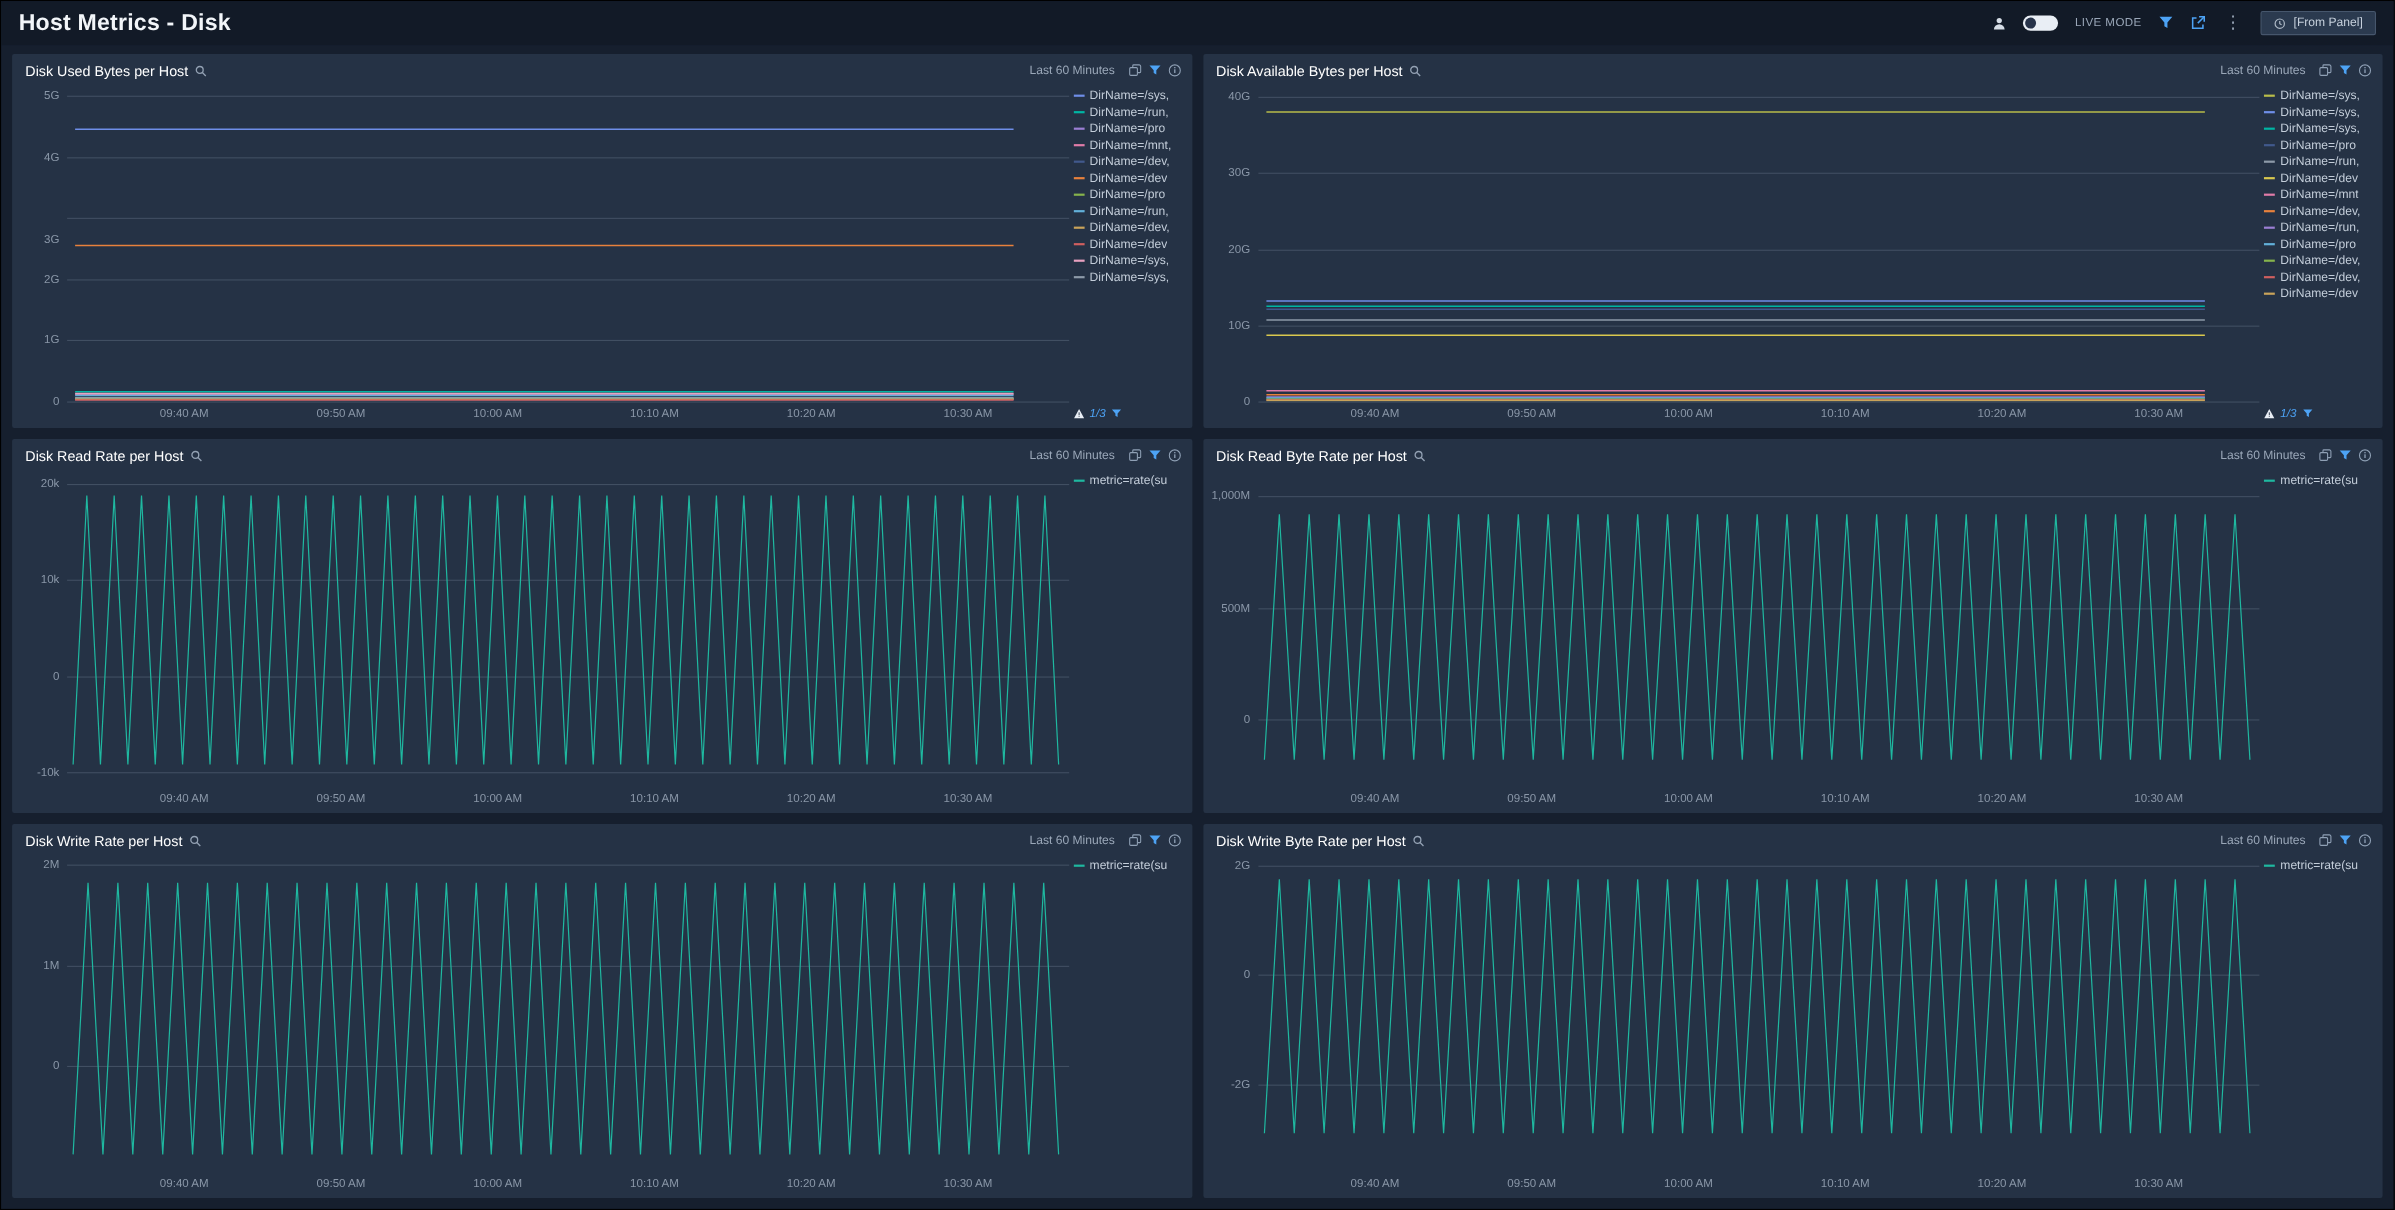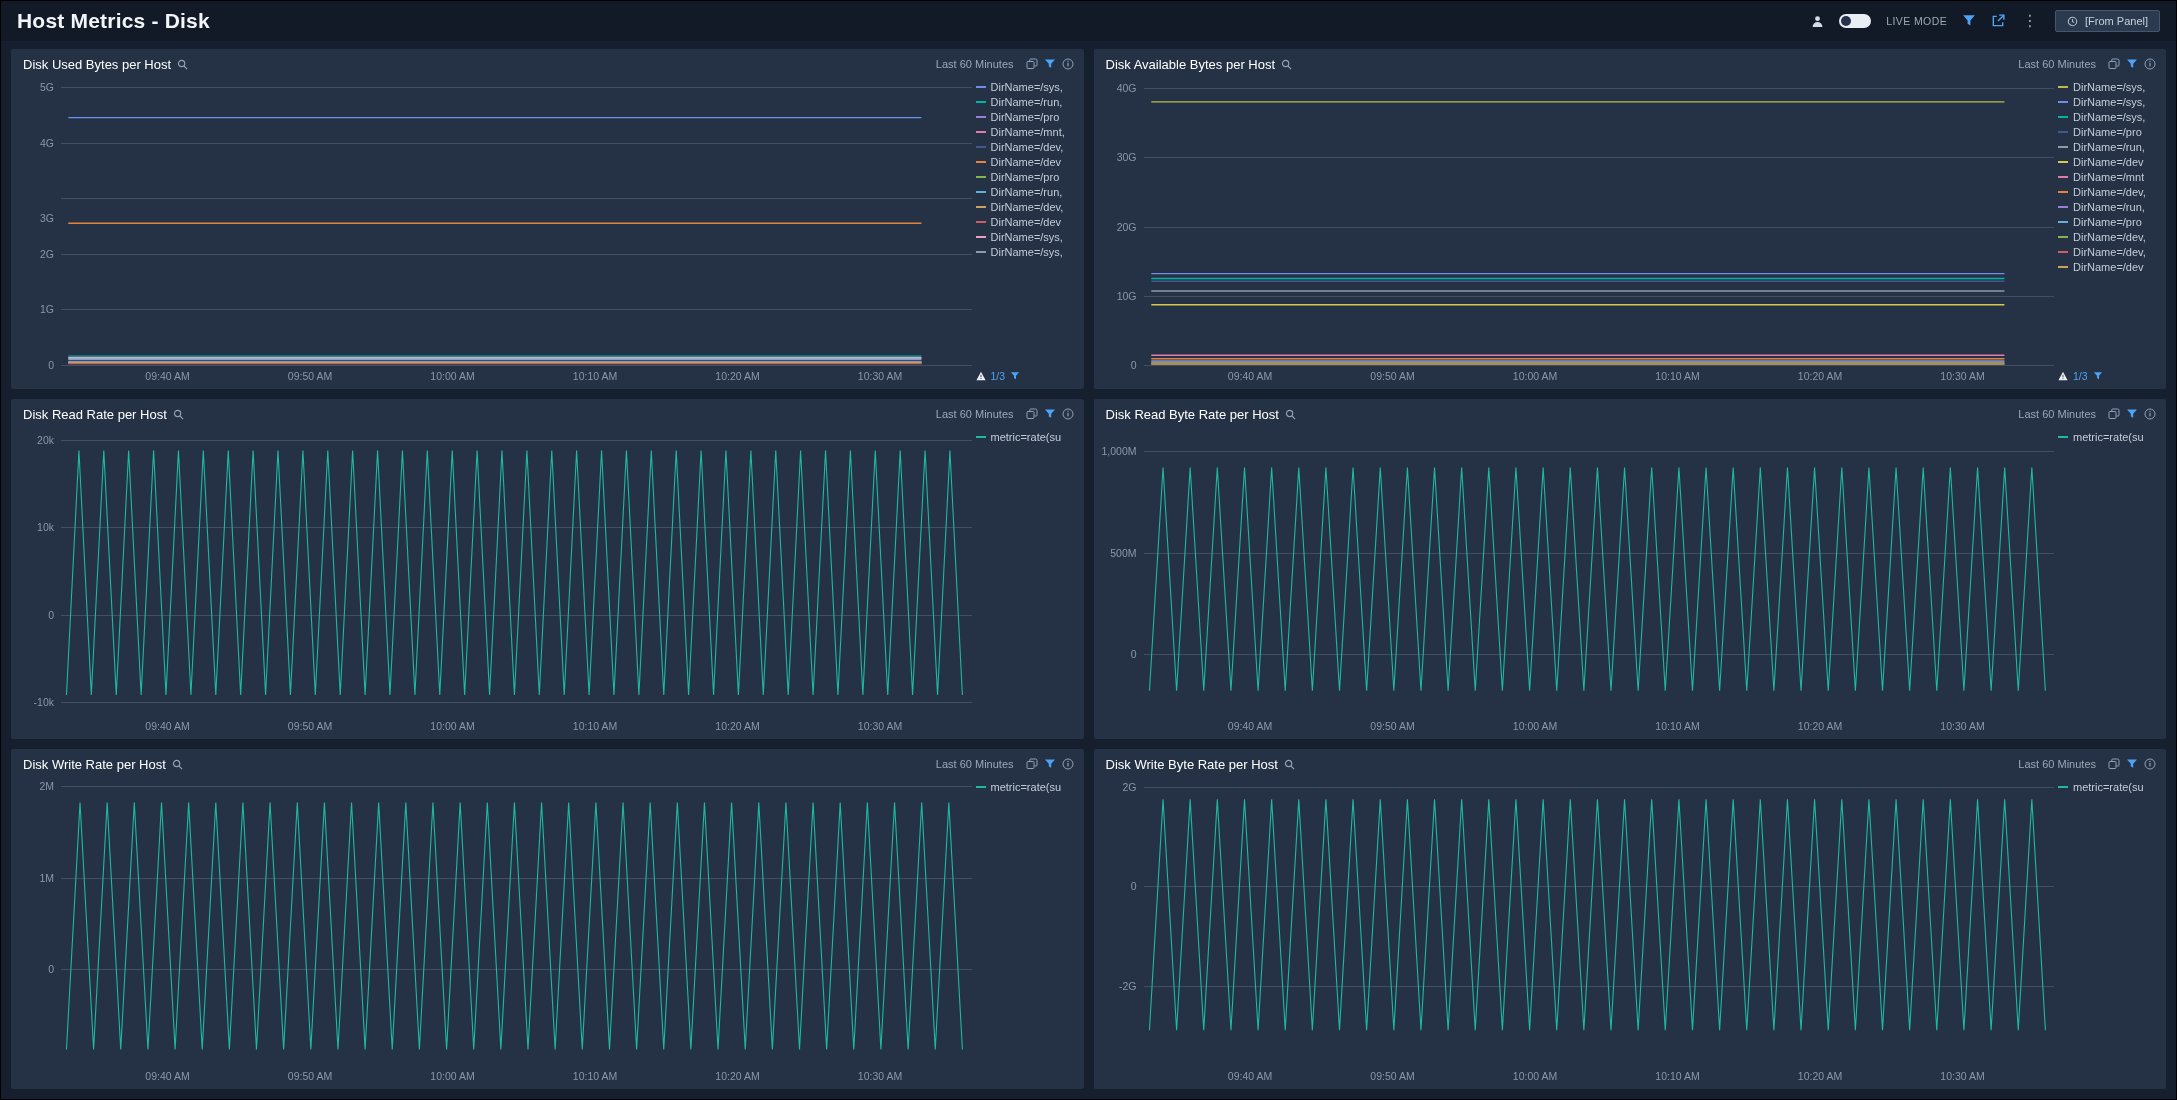--- a/index.html
+++ b/index.html
@@ -50,21 +50,21 @@
   .series-svg { position:absolute; left:0; top:0; width:100%; height:100%; }
   .x-axis { height:22px; margin-left:46px; position:relative; }
   .xtick { position:absolute; top:5px; transform:translateX(-50%); color:#8a97a8; font-size:10.5px; white-space:nowrap; }
   
   .legend-col { width:106px; display:flex; flex-direction:column; padding:2px 0 2px 4px; }
   .legend { flex:1; overflow:hidden; }
   .legend-item { display:flex; align-items:center; gap:5px; height:15px; cursor:pointer; overflow:hidden; }
   .swatch { flex:0 0 10px; height:2px; }
   .legend-label { color:#c3cdd9; font-size:11px; white-space:nowrap; overflow:hidden; }
   .legend-pager { height:18px; display:flex; align-items:center; gap:5px; cursor:pointer; }
-  .pager-text { color:#4da3f5; font-size:10.5px; }
+  .pager-text { color:#4da3f5; font-size:10.5px;font-style:italic; }
 </style>
 </head>
 <body>
 
 <header class="topbar">
   <span class="page-title">Host Metrics - Disk</span>
   <div class="topbar-right">
     <span class="icon-btn">
       <svg width="13" height="13" viewBox="0 0 12 12" fill="#d6dde6">
           <circle cx="6" cy="3.4" r="2.2"></circle>

